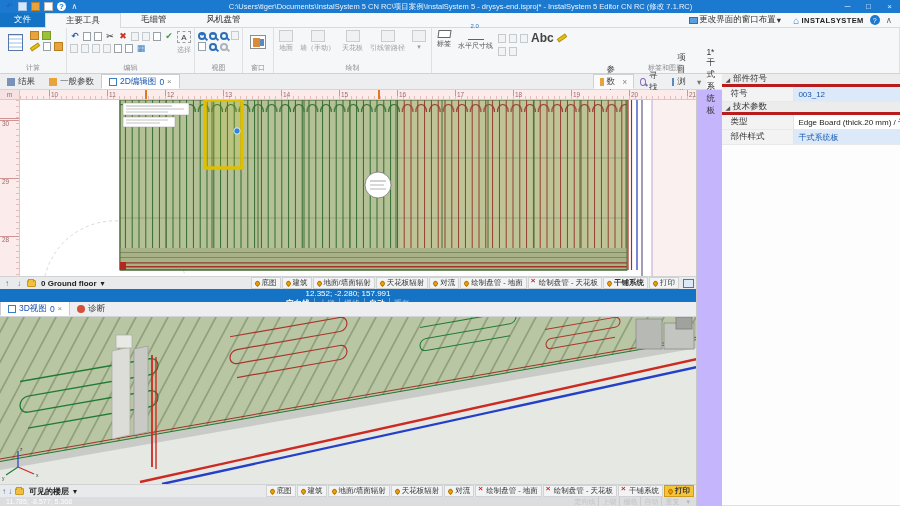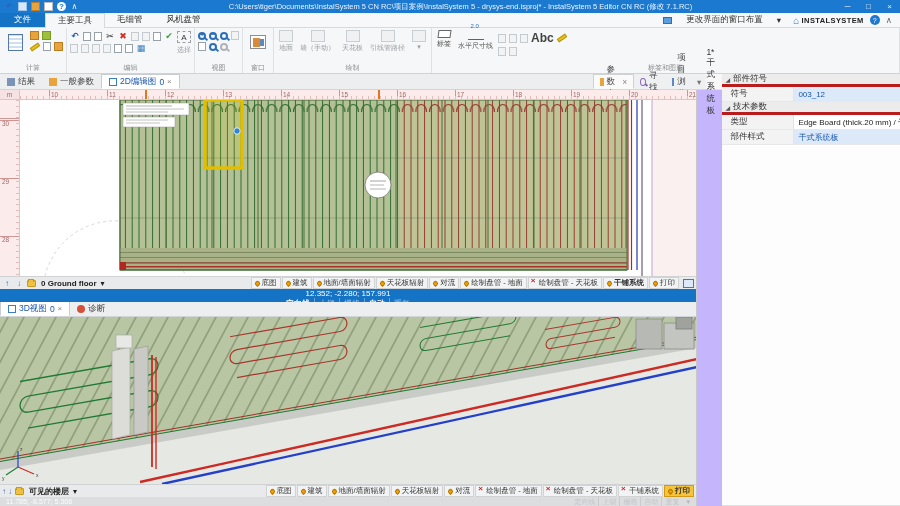--- a/index.html
+++ b/index.html
@@ -19,24 +19,24 @@
   .ti-page { background:#fff; border:1px solid #bbb; width:7px; height:9px; }
   .ti-help { background:#fff; color:#1b79d0; border-radius:50%; width:9px; height:9px; font-weight:bold; }
   .title-text { flex:1; text-align:center; white-space:nowrap; overflow:hidden; text-overflow:ellipsis; }
   .winctl { display:flex; }
   .winctl span { width:21px; text-align:center; font-size:8px; cursor:default; }
 
   
   .menurow { height:15px; background:#f7f8f9; border-bottom:1px solid #d7dadd; display:flex;
     align-items:stretch; flex:0 0 15px; font-size:8.5px; }
   .file-btn { background:#1473c4; color:#fff; padding:0 14px; display:flex; align-items:center; }
-  .rtab { padding:0 12px; display:flex; align-items:center; color:#333; }
+  .rtab { padding:0 20px; display:flex; align-items:center; color:#333; }
   .rtab.active { background:#f6f7f8; border:1px solid #d7dadd; border-bottom:none; margin-bottom:-1px; }
   .menurow .spacer { flex:1; }
-  .layoutbtn { display:flex; align-items:center; gap:14px; padding:0 6px; color:#333; }
+  .layoutbtn { display:flex; align-items:center; gap:1px; padding:0 6px; color:#333; }
   .mon-ic { width:9px; height:7px; background:#5aa0e0; border:1px solid #2a6fb8; }
   .brand { display:flex; align-items:center; gap:2px; font-weight:bold; font-size:7.5px;
     letter-spacing:.4px; color:#222; padding:0 6px; }
   .brand .house { color:#1b79d0; font-size:10px; }
   .helpdot { width:10px; height:10px; border-radius:50%; background:#1b79d0; color:#fff;
     display:flex; align-items:center; justify-content:center; font-size:7px; align-self:center; }
   .chev { padding:0 8px 0 6px; display:flex; align-items:center; color:#666; }
 
   
   .ribbon { height:46px; background:#f6f7f8; border-bottom:1px solid #cfd3d6; display:flex; flex:0 0 46px; }

